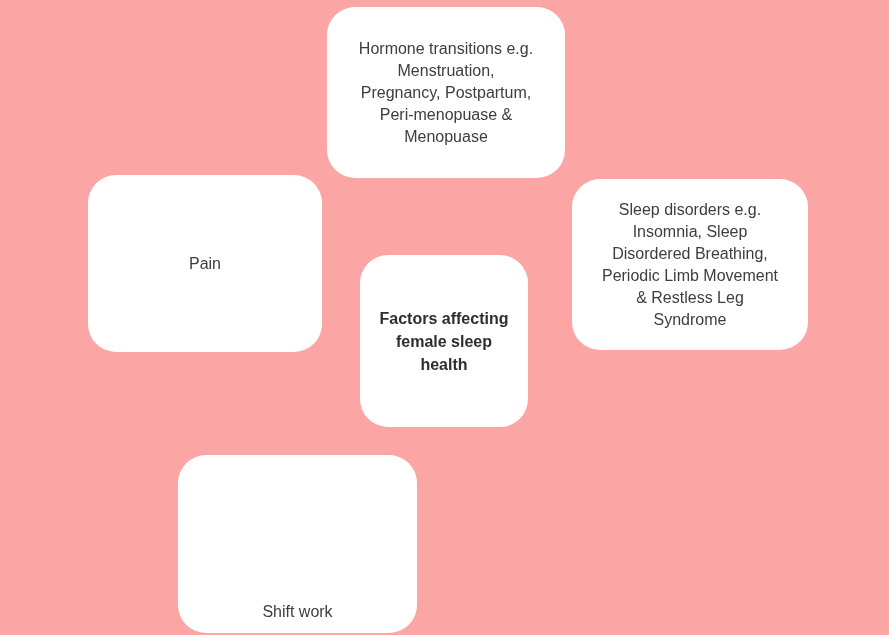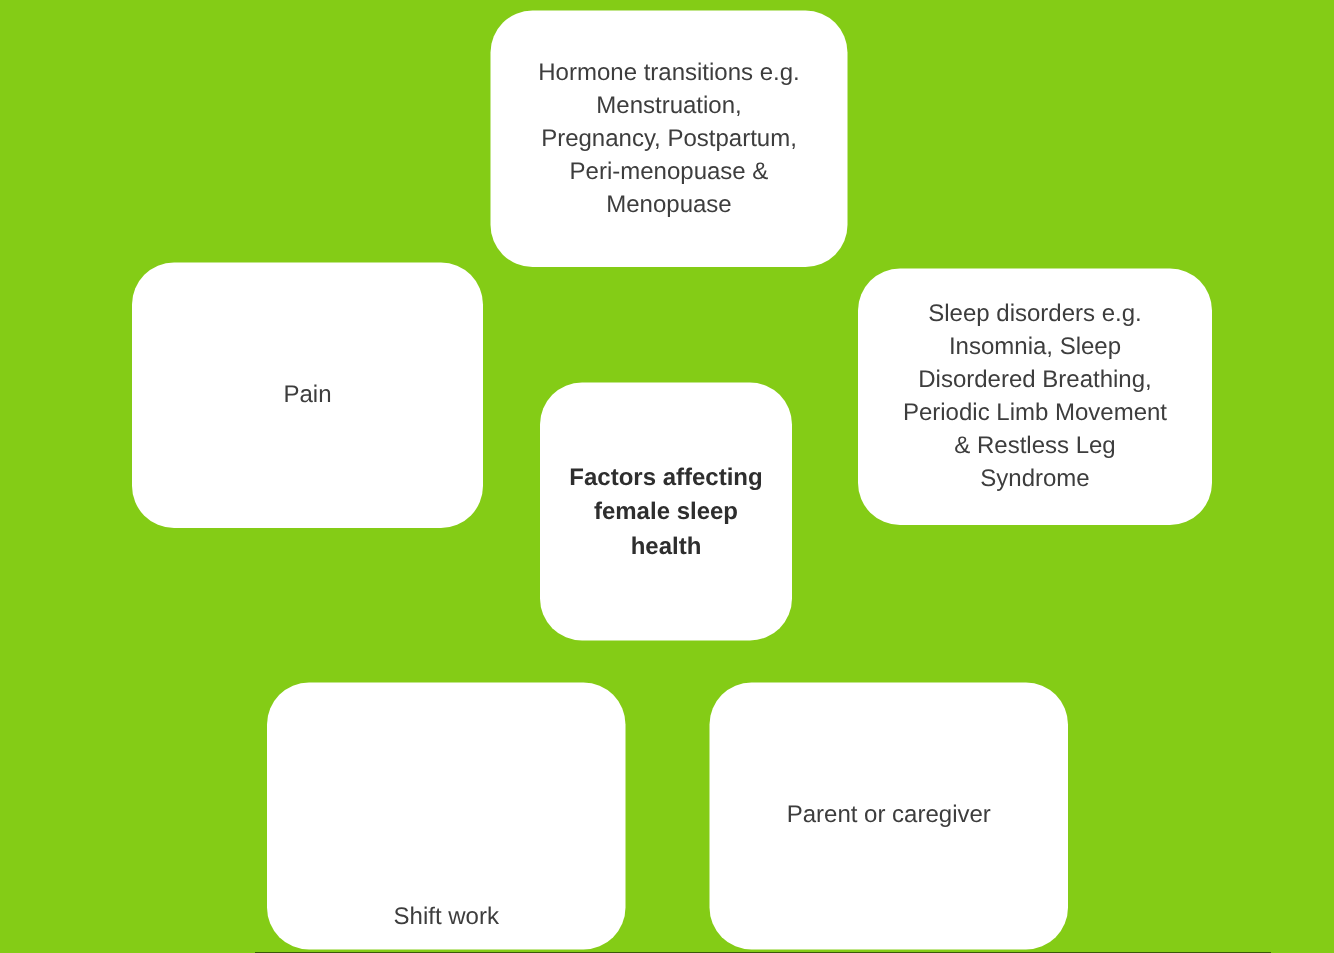--- a/index.html
+++ b/index.html
@@ -4,21 +4,21 @@
 <style>
   html, body {
     margin: 0;
     padding: 0;
     background: #000000;
   }
   .canvas {
     position: relative;
     width: 889px;
     height: 635px;
-    background: #84cc16;
+    background: #fca5a5;
     overflow: hidden;
     font-family: "Liberation Sans", "DejaVu Sans", sans-serif;
   }
   .node {
     position: absolute;
     background: #ffffff;
     border-radius: 28px;
     display: flex;
     align-items: center;
     justify-content: center;
@@ -67,17 +67,14 @@
   <div class="node node-center">
     <span>Factors affecting
 female sleep
 health</span>
   </div>
 
   <div class="node node-shift">
     <span>Shift work</span>
   </div>
 
-  <div class="node node-parent">
-    <span>Parent or caregiver</span>
-  </div>
 
 </div>
 
 </body></html>

